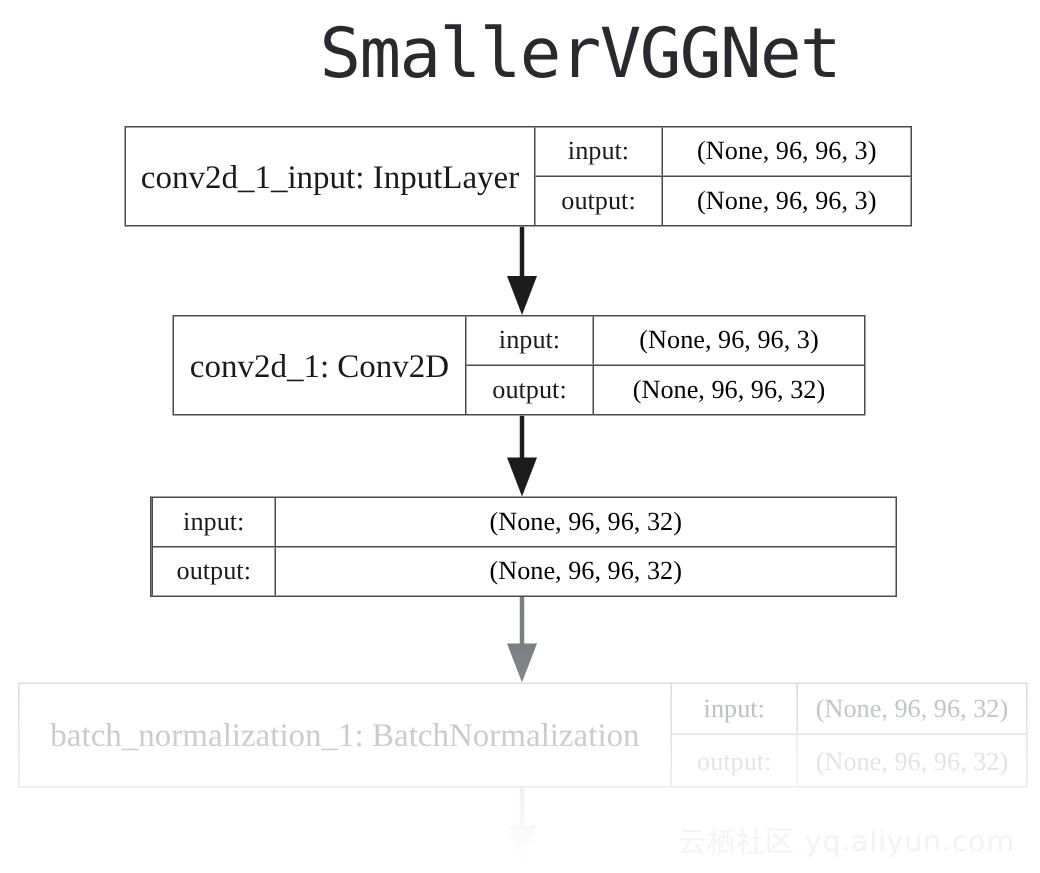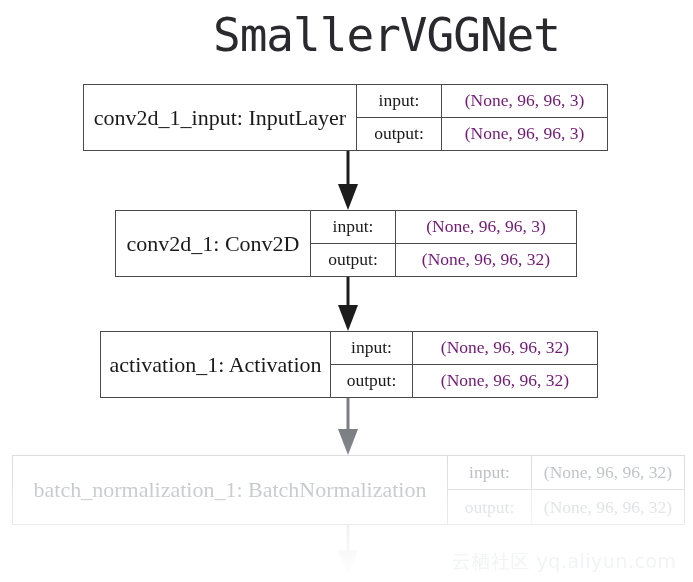--- a/index.html
+++ b/index.html
@@ -85,21 +85,21 @@
     white-space: nowrap;
     border-right: 1.6px solid #4a4a4a;
   }
   .node .io-shape {
     display: flex;
     align-items: center;
     justify-content: center;
     box-sizing: border-box;
     flex: 1 1 auto;
     font-size: 17.5px;
-    color: #701a75;
+    color: #000000;
     white-space: nowrap;
   }
 
   
   #node-input {
     left: 83px;  top: 84px;
     width: 525px; height: 67px;
   }
   #node-input .name-cell { width: 272px; }
   #node-input .io-label  { width: 85px; }
@@ -223,21 +223,20 @@
         <div class="io-shape">(None, 96, 96, 3)</div>
       </div>
       <div class="io-row bottom">
         <div class="io-label">output:</div>
         <div class="io-shape">(None, 96, 96, 32)</div>
       </div>
     </div>
   </div>
 
   <div class="node" id="node-act">
-    <div class="name-cell">activation_1: Activation</div>
     <div class="io-block">
       <div class="io-row top">
         <div class="io-label">input:</div>
         <div class="io-shape">(None, 96, 96, 32)</div>
       </div>
       <div class="io-row bottom">
         <div class="io-label">output:</div>
         <div class="io-shape">(None, 96, 96, 32)</div>
       </div>
     </div>

